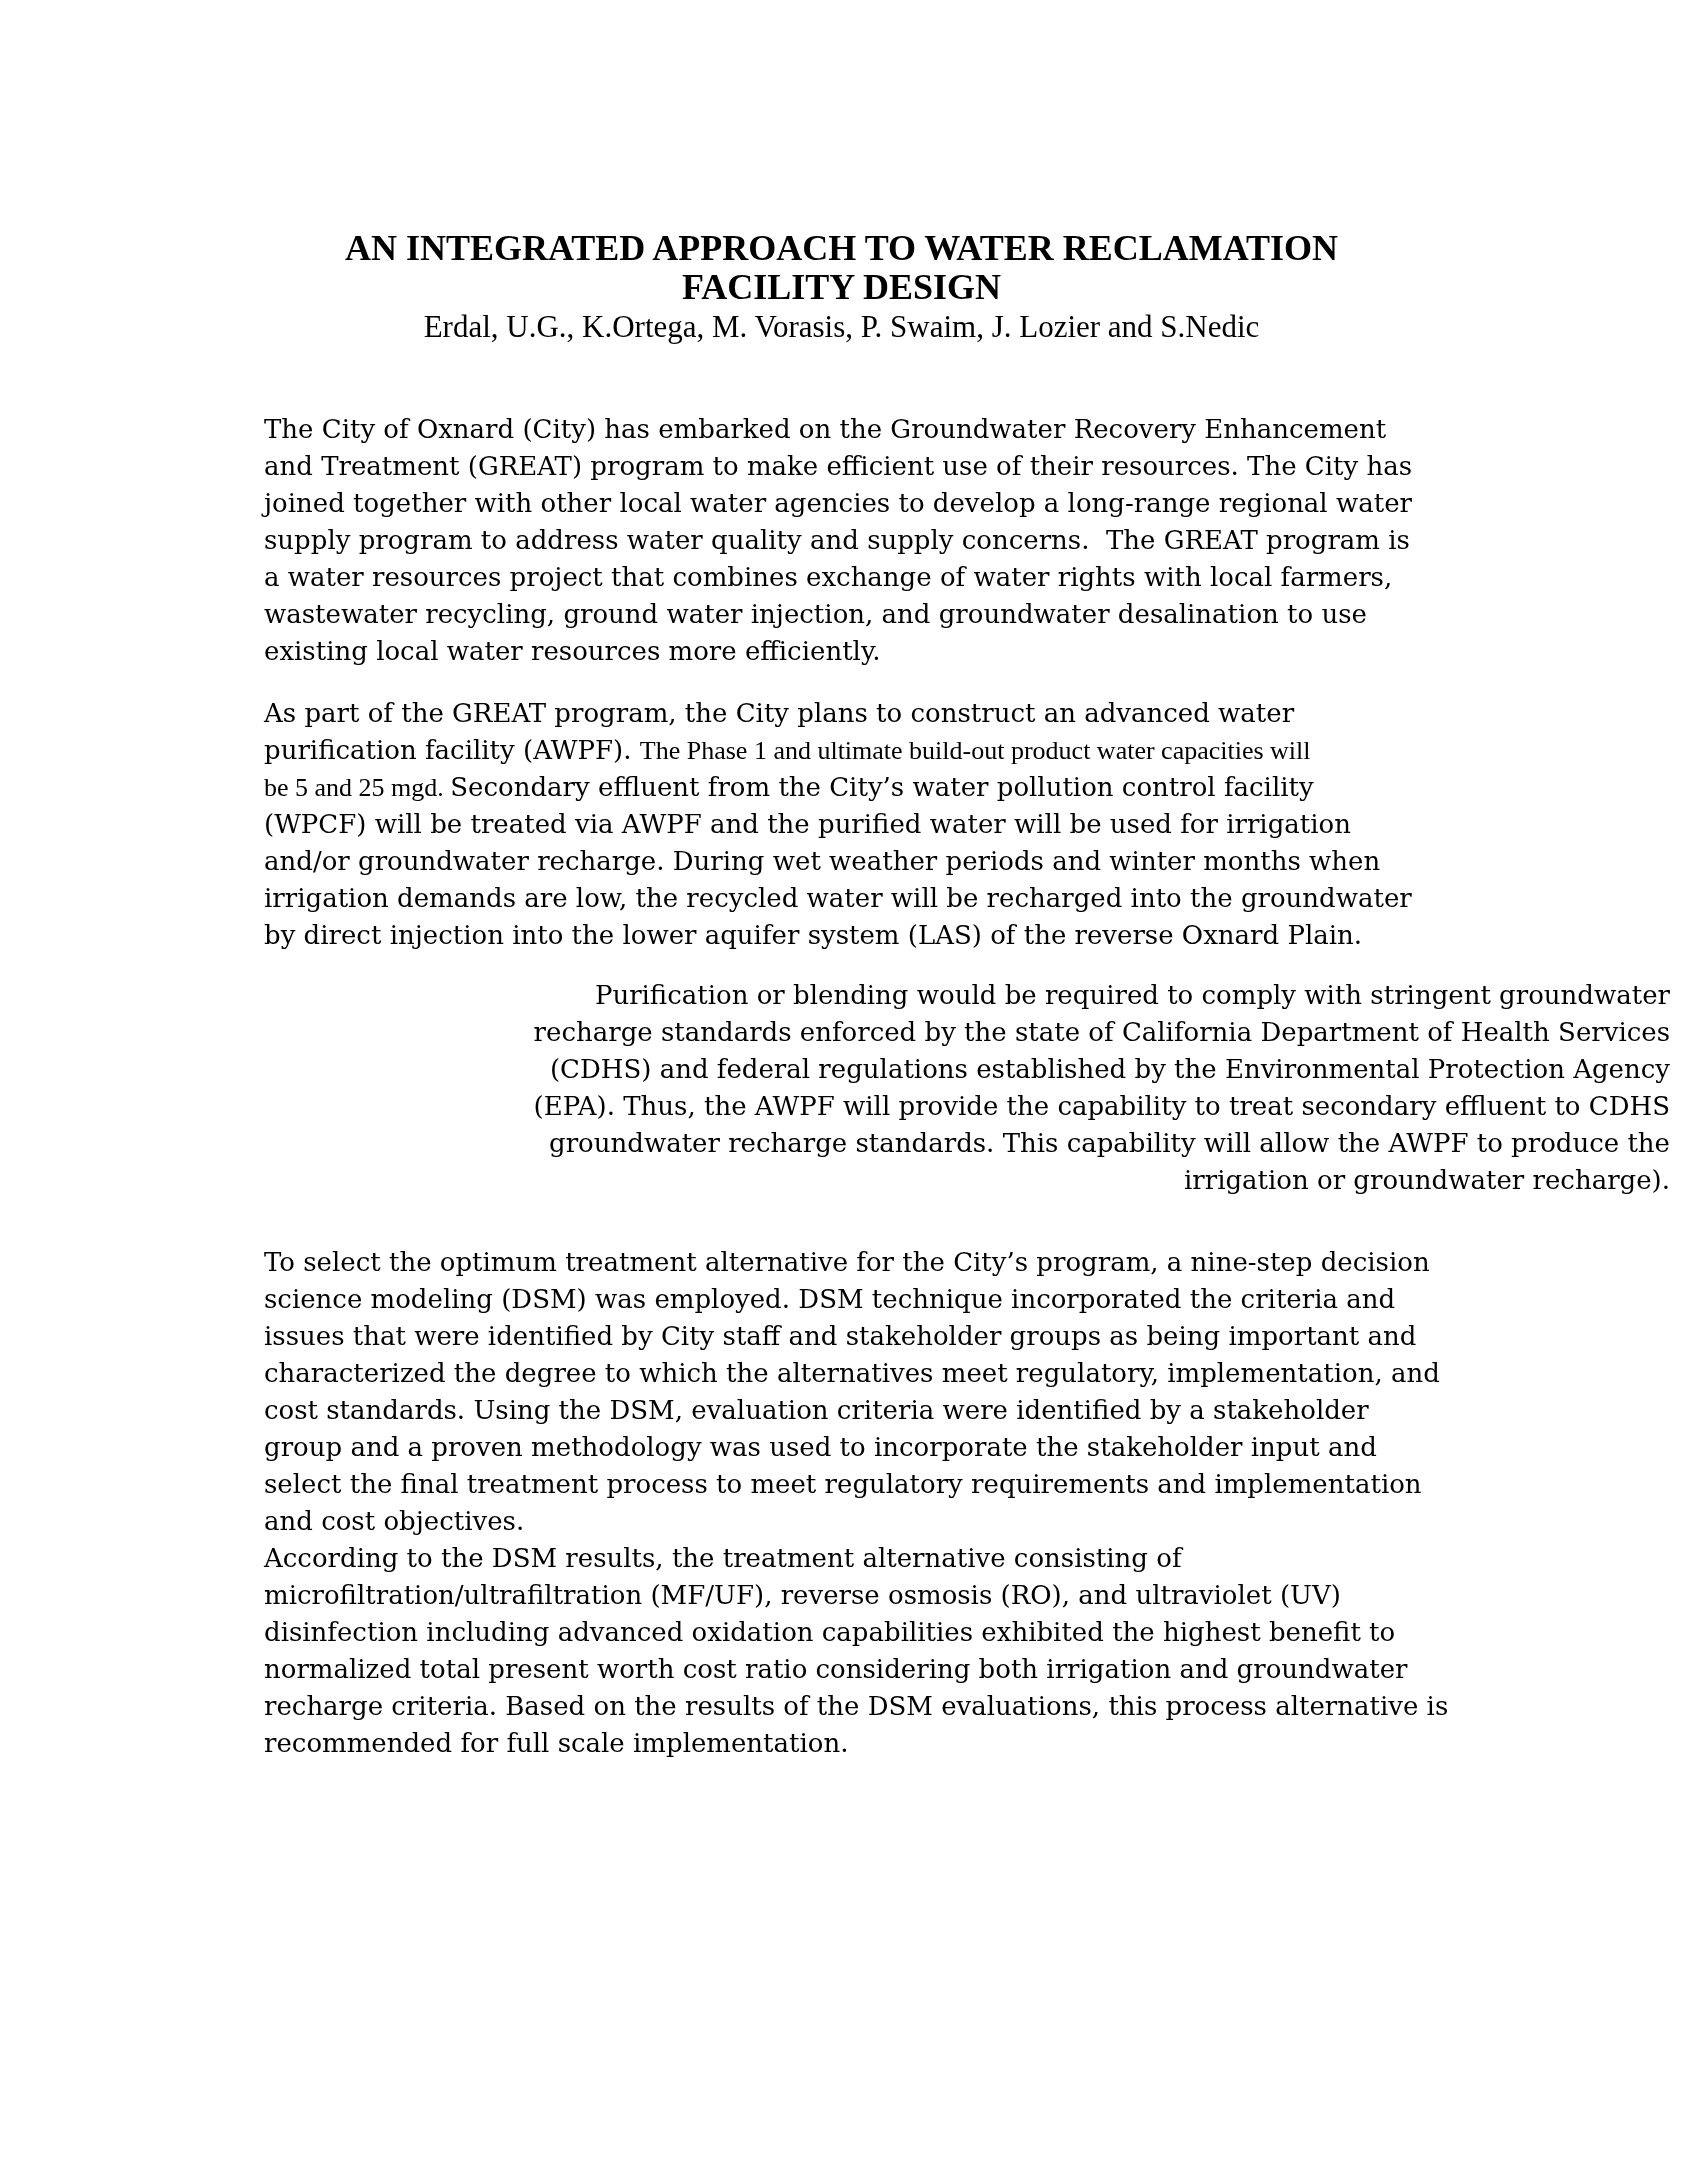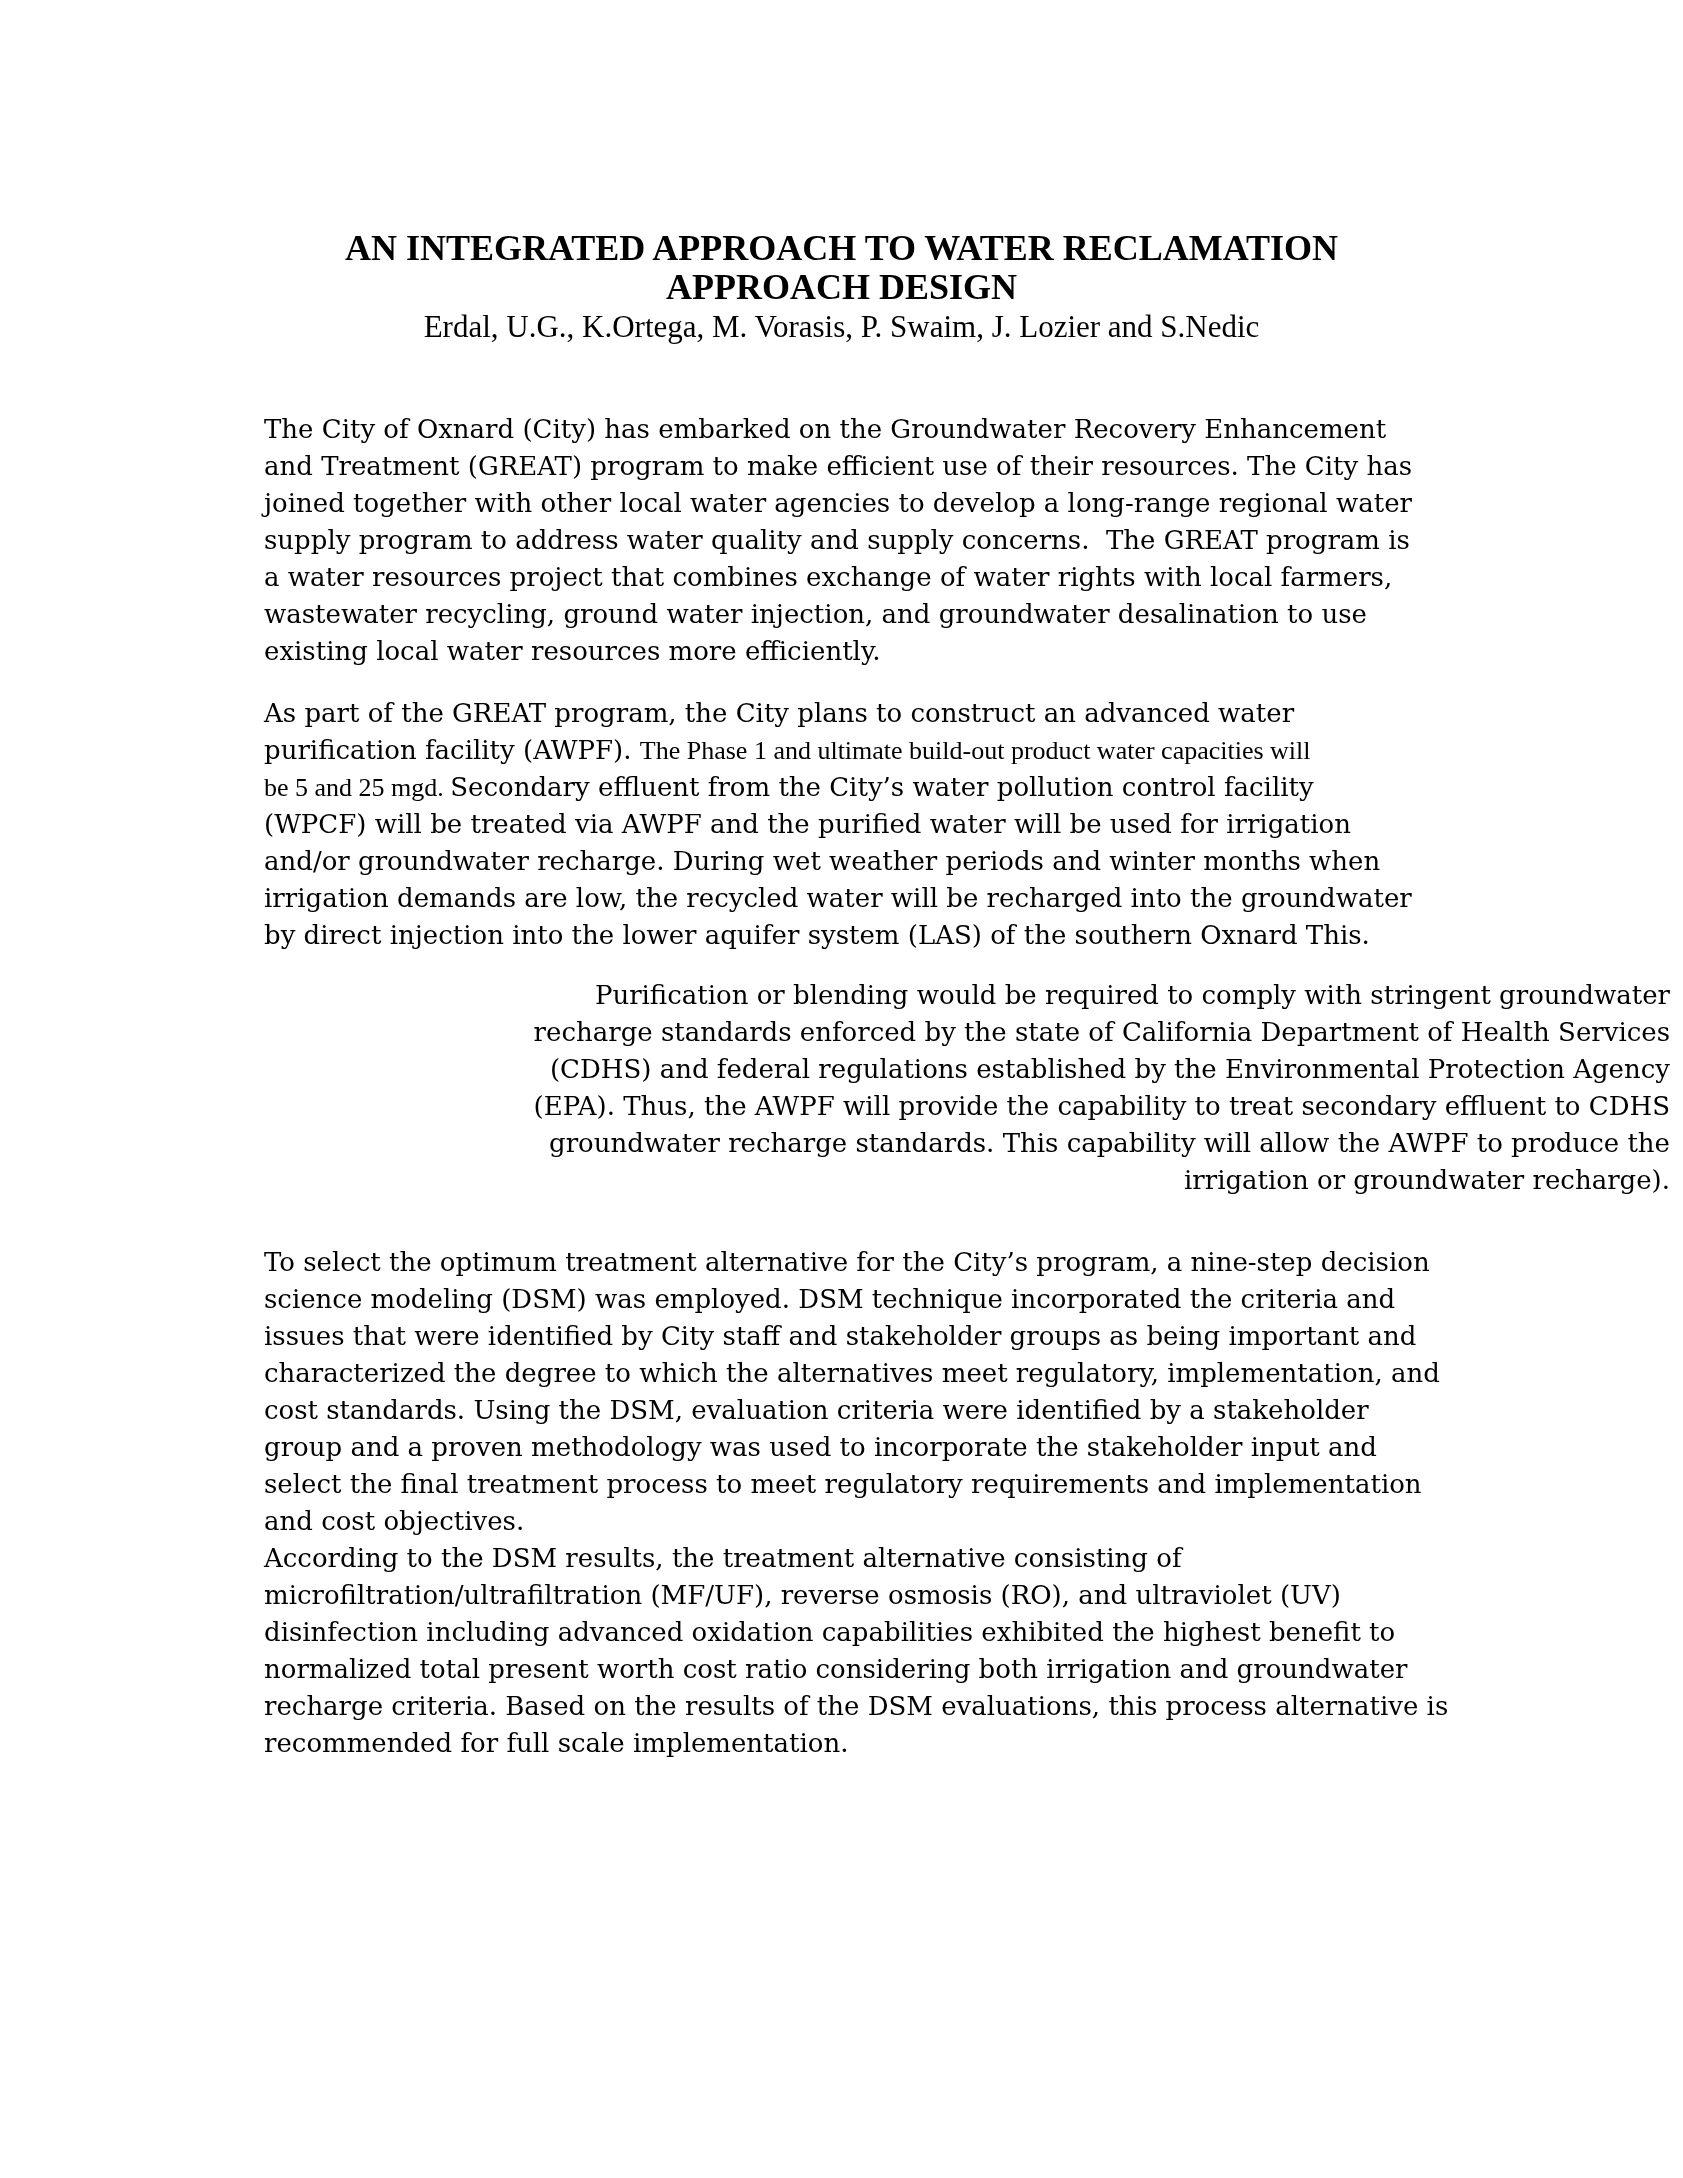--- a/index.html
+++ b/index.html
@@ -54,21 +54,21 @@
     text-align: center;
   }
 </style>
 </head>
 <body>
 
 <div class="page">
 
   <div class="title-block">
     <div class="title-line">AN INTEGRATED APPROACH TO WATER RECLAMATION</div>
-    <div class="title-line">APPROACH DESIGN</div>
+    <div class="title-line">FACILITY DESIGN</div>
     <div class="authors-line">Erdal, U.G., K.Ortega, M. Vorasis, P. Swaim, J. Lozier and S.Nedic</div>
   </div>
 
   <div class="abstract">
 
     <div class="para para-1">
       <div class="line">The City of Oxnard (City) has embarked on the Groundwater Recovery Enhancement</div>
       <div class="line">and Treatment (GREAT) program to make efficient use of their resources. The City has</div>
       <div class="line">joined together with other local water agencies to develop a long-range regional water</div>
       <div class="line">supply program to address water quality and supply concerns.  The GREAT program is</div>
@@ -77,21 +77,21 @@
       <div class="line">existing local water resources more efficiently.</div>
     </div>
 
     <div class="para para-2">
       <div class="line">As part of the GREAT program, the City plans to construct an advanced water</div>
       <div class="line"><span>purification facility (AWPF). </span><span class="alt">The Phase 1 and ultimate build-out product water capacities will</span></div>
       <div class="line"><span class="alt">be 5 and 25 mgd. </span><span>Secondary effluent from the City’s water pollution control facility</span></div>
       <div class="line">(WPCF) will be treated via AWPF and the purified water will be used for irrigation</div>
       <div class="line">and/or groundwater recharge. During wet weather periods and winter months when</div>
       <div class="line">irrigation demands are low, the recycled water will be recharged into the groundwater</div>
-      <div class="line">by direct injection into the lower aquifer system (LAS) of the southern Oxnard This.</div>
+      <div class="line">by direct injection into the lower aquifer system (LAS) of the reverse Oxnard Plain.</div>
     </div>
 
     <div class="para para-3">
       <div class="line">Purification or blending would be required to comply with stringent groundwater</div>
       <div class="line">recharge standards enforced by the state of California Department of Health Services</div>
       <div class="line">(CDHS) and federal regulations established by the Environmental Protection Agency</div>
       <div class="line">(EPA). Thus, the AWPF will provide the capability to treat secondary effluent to CDHS</div>
       <div class="line">groundwater recharge standards. This capability will allow the AWPF to produce the</div>
       <div class="line">irrigation or groundwater recharge).</div>
     </div>

